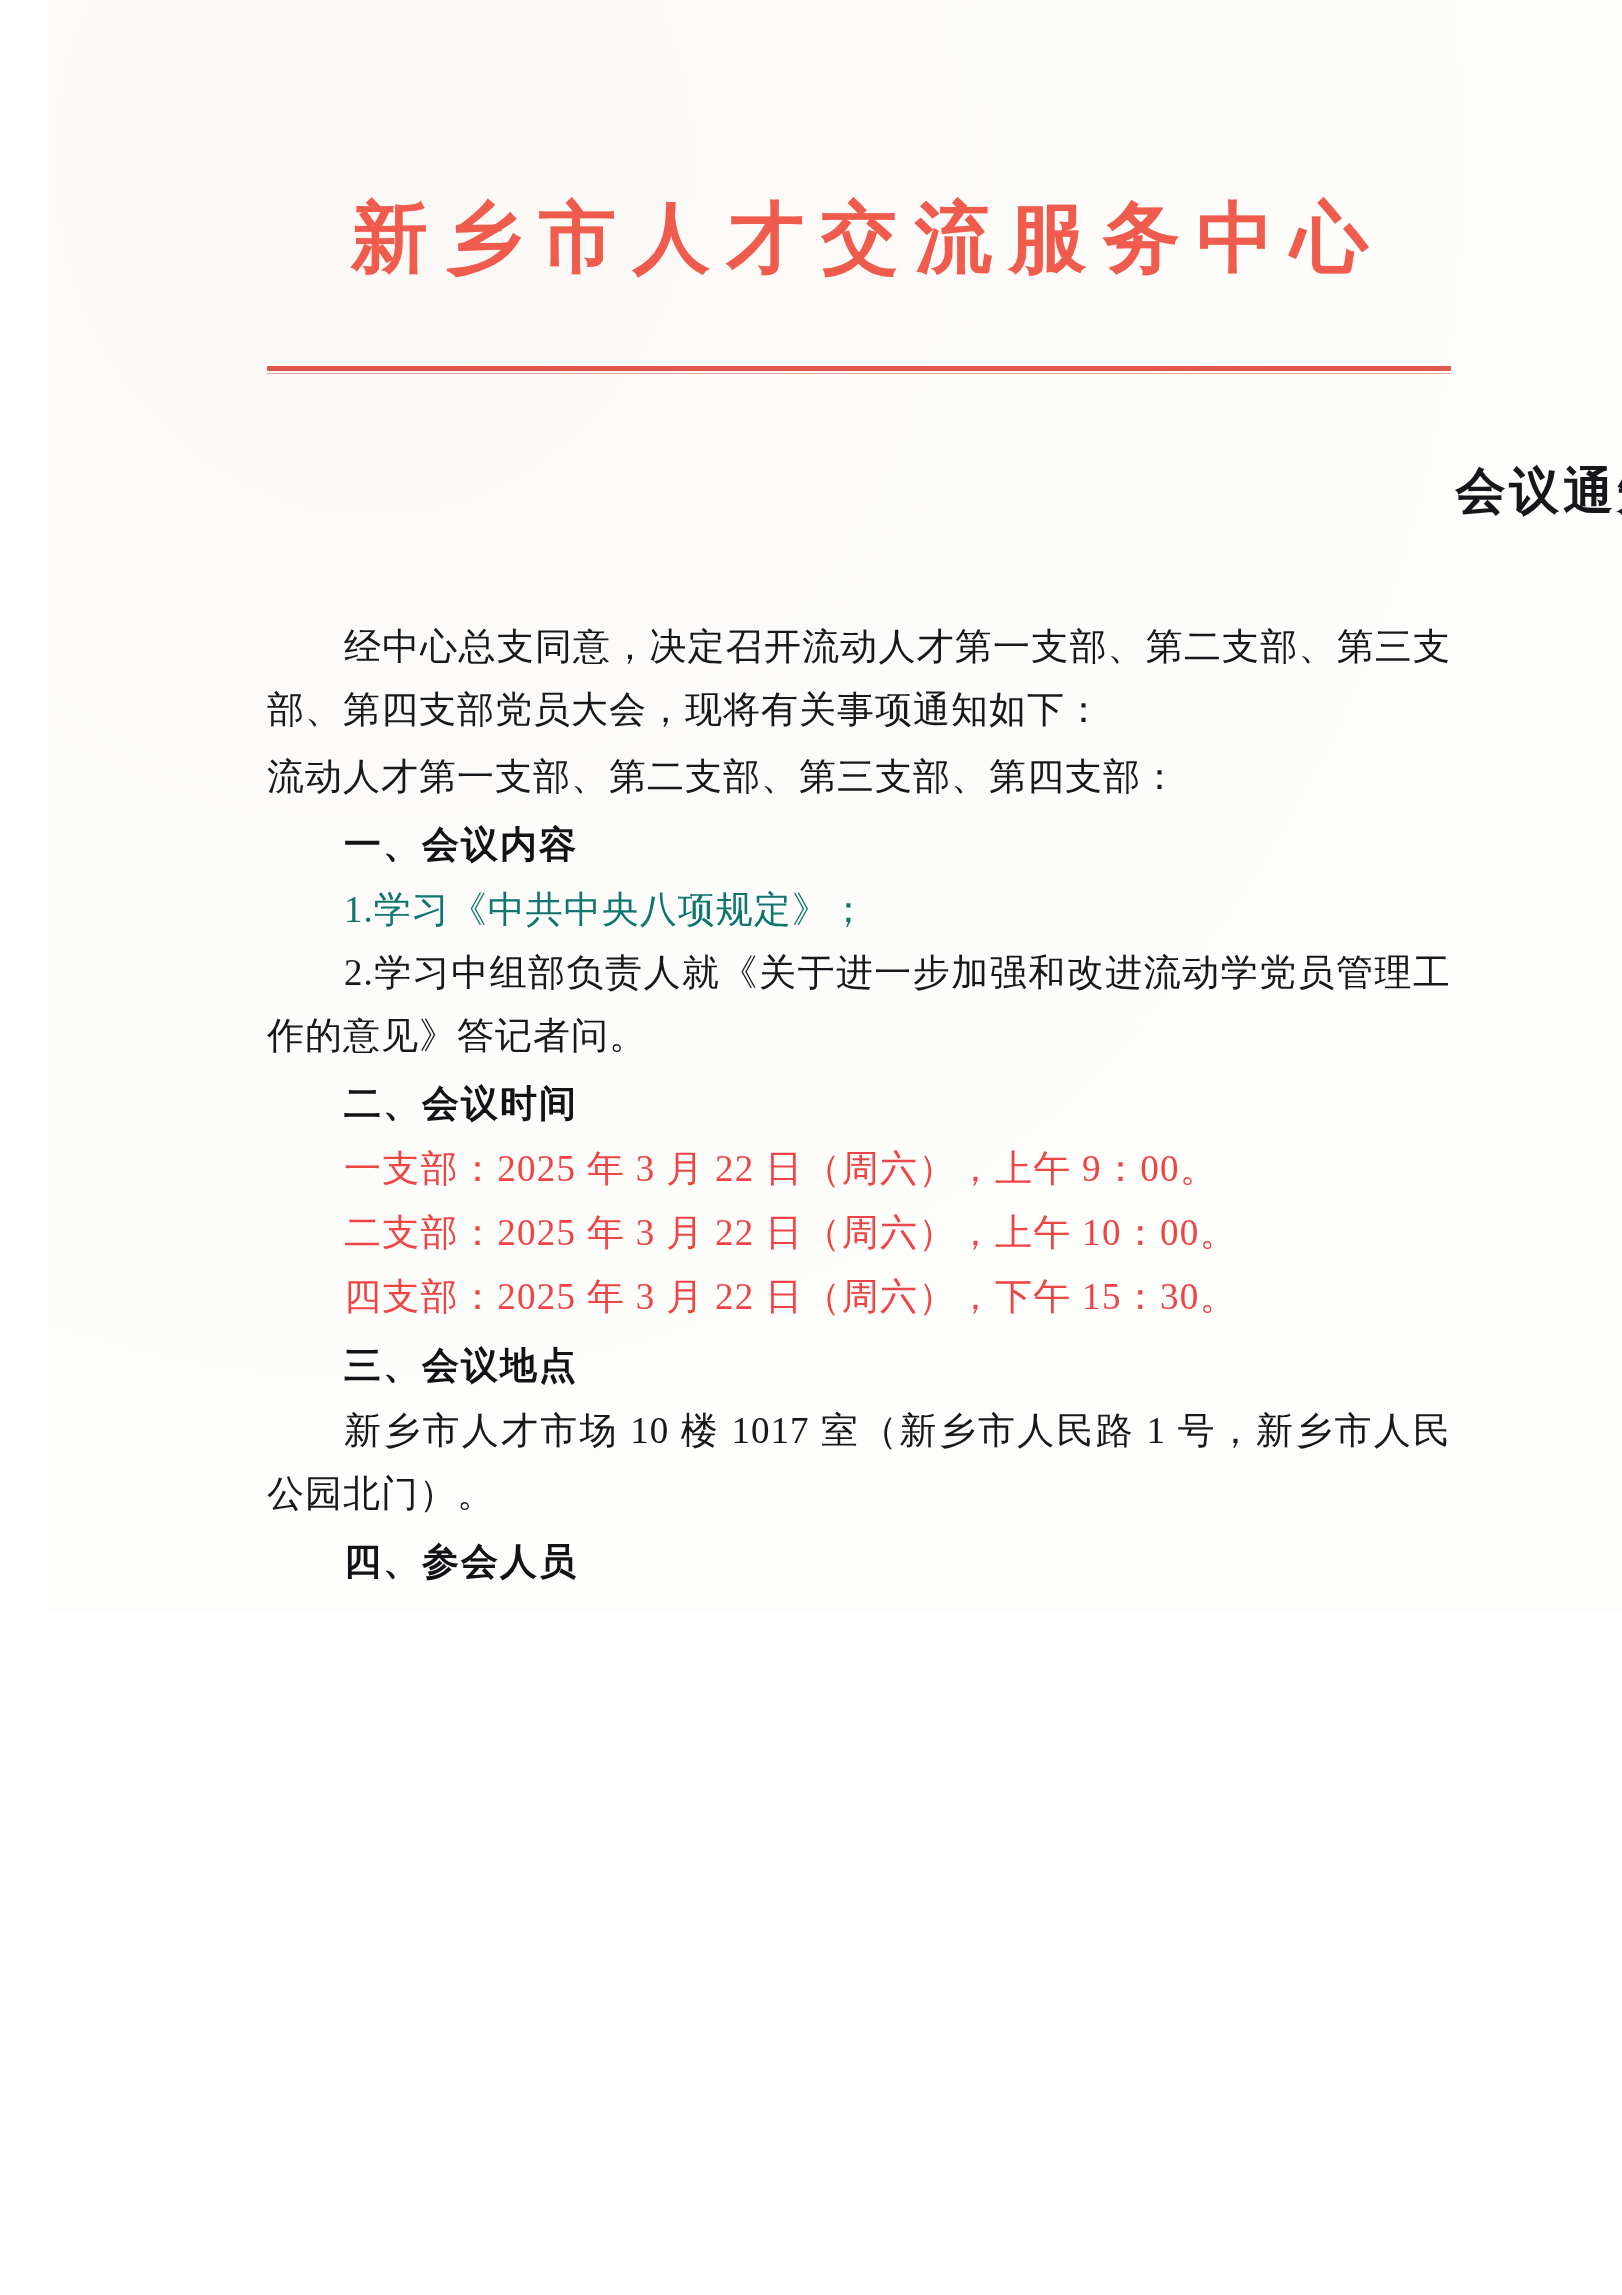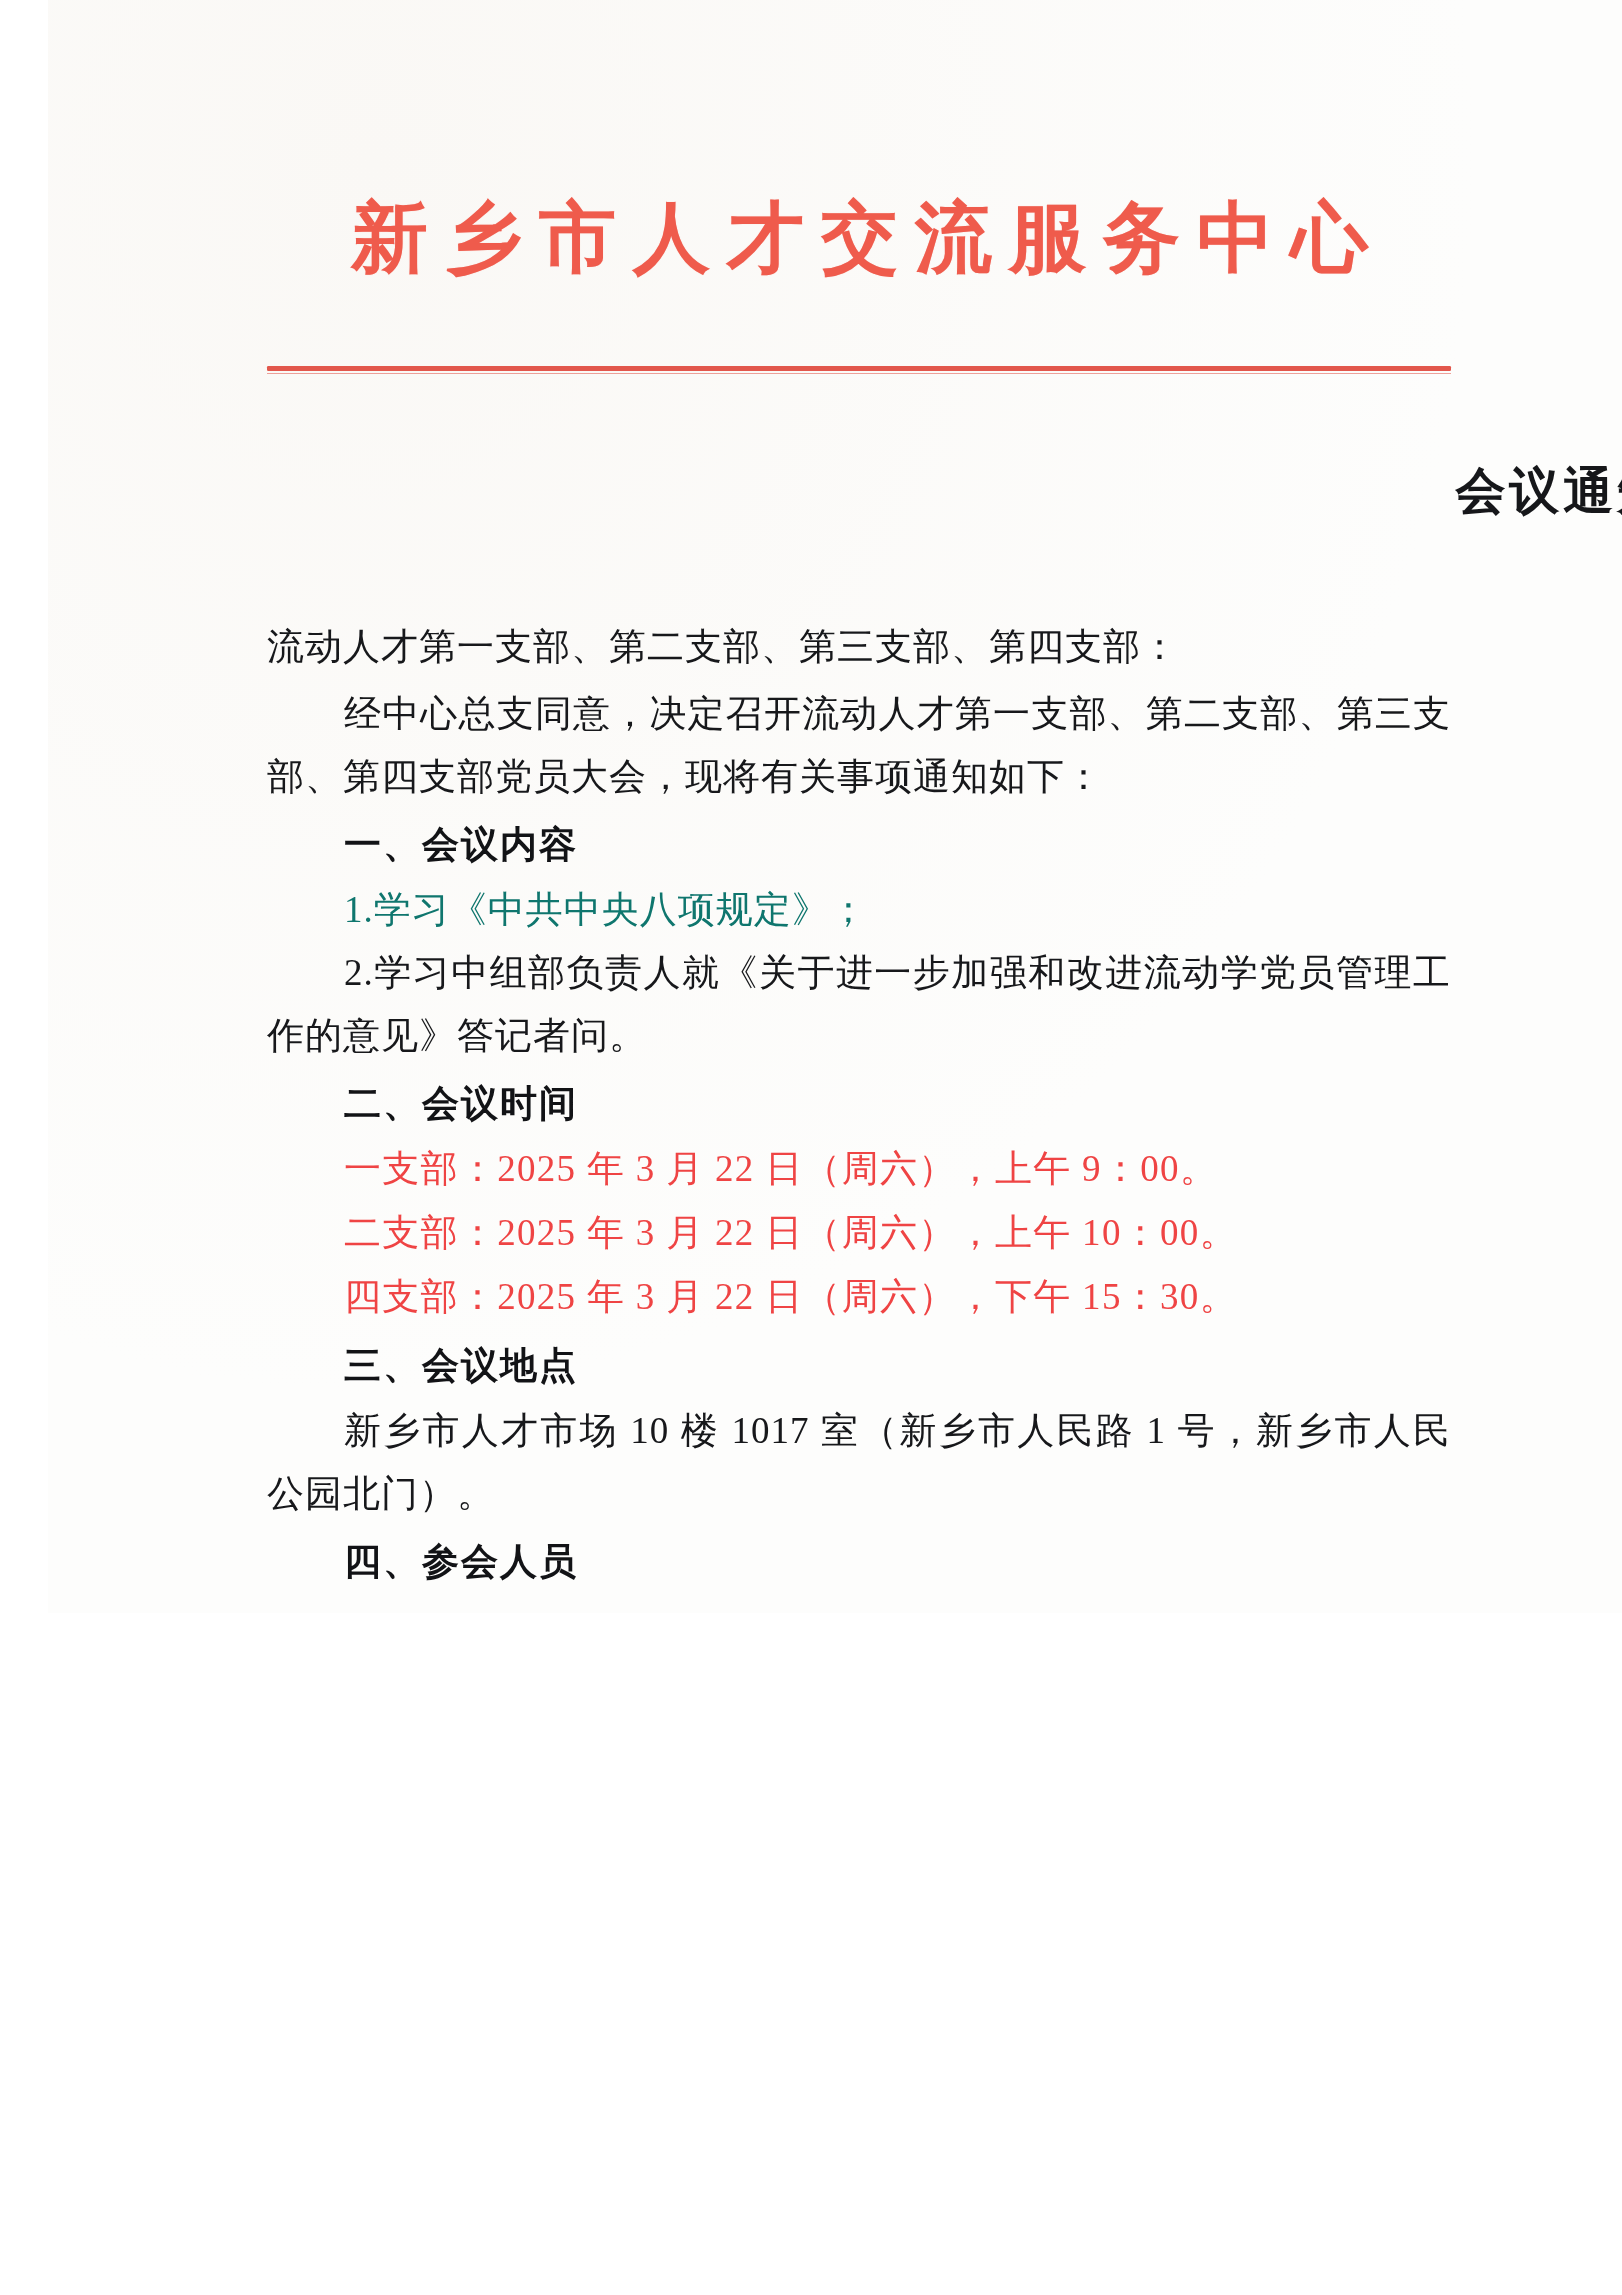--- a/index.html
+++ b/index.html
@@ -164,23 +164,23 @@
     <div class="letterhead">
       <div class="letterhead-title">新乡市人才交流服务中心</div>
     </div>
 
     <div class="rule-top"></div>
 
     <div class="doc-title">会议通知</div>
 
     <div class="body-block">
 
+      <p class="para indent">经中心总支同意，决定召开流动人才第一支部、第二支部、第三支部、第四支部党员大会，现将有关事项通知如下：</p>
+
       <p class="para">流动人才第一支部、第二支部、第三支部、第四支部：</p>
-
-      <p class="para indent">经中心总支同意，决定召开流动人才第一支部、第二支部、第三支部、第四支部党员大会，现将有关事项通知如下：</p>
 
       <p class="heading">一、会议内容</p>
       <p class="list-line">1.学习《中共中央八项规定》；</p>
       <p class="para indent">2.学习中组部负责人就《关于进一步加强和改进流动学党员管理工作的意见》答记者问。</p>
 
       <p class="heading">二、会议时间</p>
       <p class="time-line">一支部：2025 年 3 月 22 日（周六），上午 9：00。</p>
       <p class="time-line">二支部：2025 年 3 月 22 日（周六），上午 10：00。</p>
       <p class="time-line">四支部：2025 年 3 月 22 日（周六），下午 15：30。</p>
 

